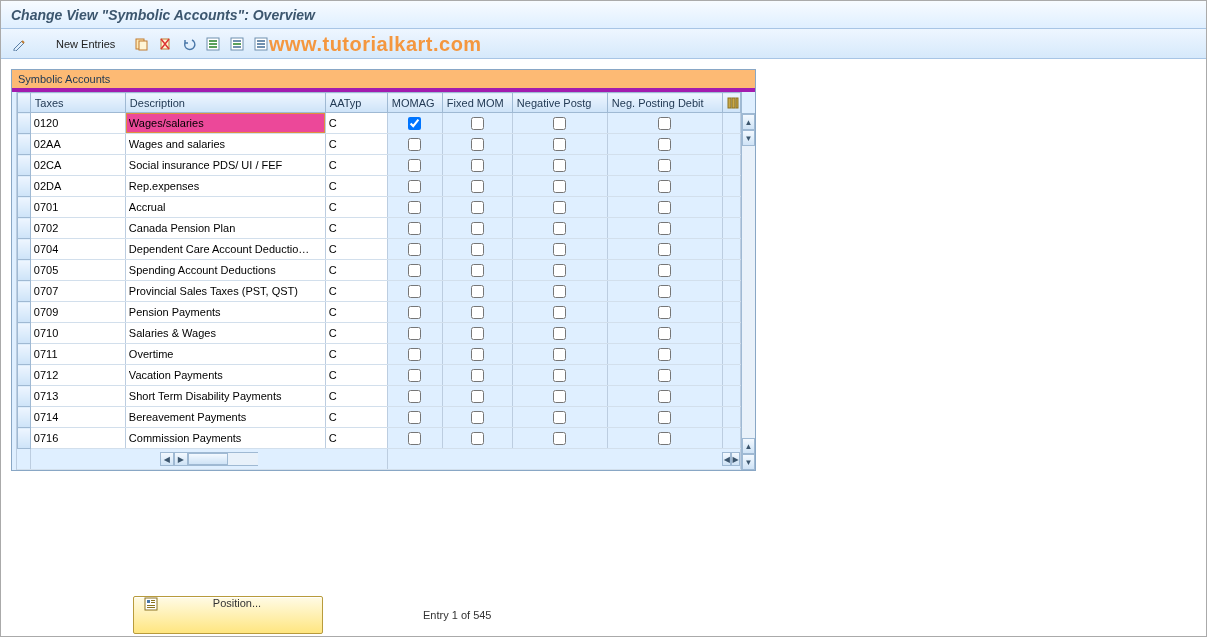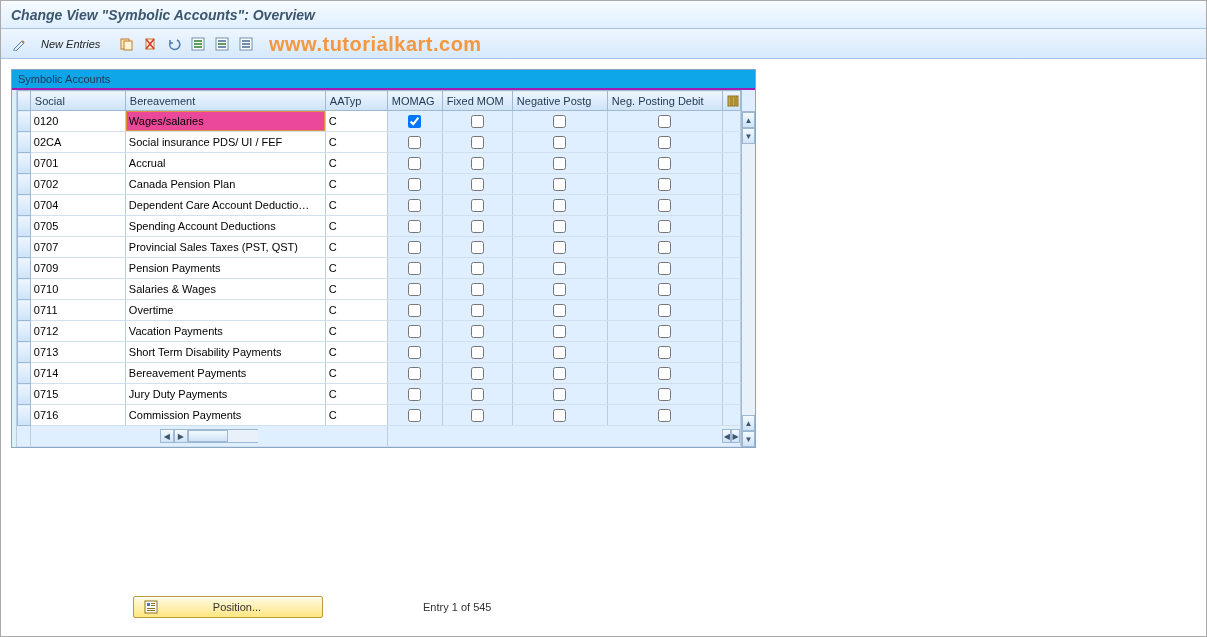--- a/index.html
+++ b/index.html
@@ -41,23 +41,22 @@
     display: inline-flex;
     align-items: center;
     justify-content: center;
     font-size: 12px;
   }
   .toolbar .new-entries {
     padding: 0 6px;
     height: 22px;
     display: inline-flex;
     align-items: center;
-    margin: 0 6px 0 2px;
+    margin: 0 6px 0 17px;
     color: #222;
-    font-style: italic;
   }
   .watermark {
     position: absolute;
     left: 268px;
     top: 32px;
     font-size: 20px;
     font-weight: bold;
     color: #f4973f;
     font-family: 'Segoe UI', Arial, sans-serif;
     letter-spacing: 0.5px;
@@ -67,22 +66,22 @@
     padding: 10px;
   }
   .grid-frame {
     width: 745px;
     border: 1px solid #89a7c5;
     background: #dfefff;
   }
   .grid-title {
     padding: 3px 6px;
     color: #223a54;
-    background: #0ea5e9;
-    border-bottom: 2px solid #a21caf;
+    background: #fdba74;
+    border-bottom: 4px solid #a21caf;
   }
   .grid-wrap {
     position: relative;
     display: flex;
   }
   table.data-grid {
     border-collapse: collapse;
     table-layout: fixed;
     width: 725px;
     background: #dfefff;
@@ -205,26 +204,25 @@
   .footer-area {
     position: absolute;
     left: 132px;
     top: 595px;
     display: flex;
     align-items: center;
     gap: 100px;
   }
   .position-btn {
     width: 190px;
-    height: 22px;
+    height: 38px;
     background: linear-gradient(#fffbe6, #ffe680);
     border: 1px solid #b89b3c;
     border-radius: 2px;
     display: flex;
-    align-items: center;
     padding: 0 10px;
     box-shadow: 0 1px 0 #fff inset;
   }
   .position-btn .picon {
     width: 14px;
     height: 14px;
     margin-right: 4px;
     display: inline-flex;
   }
   .position-btn .plabel {
@@ -317,22 +315,22 @@
           <col style="width:62px">
           <col style="width:55px">
           <col style="width:70px">
           <col style="width:95px">
           <col style="width:115px">
           <col style="width:18px">
         </colgroup>
         <thead>
           <tr>
             <th class="row-sel"></th>
-            <th>Social</th>
-            <th>Bereavement</th>
+            <th>Taxes</th>
+            <th>Description</th>
             <th>AATyp</th>
             <th>MOMAG</th>
             <th>Fixed MOM</th>
             <th>Negative Postg</th>
             <th>Neg. Posting Debit</th>
             <th class="cfg-col">
               <svg width="12" height="12">
                   <rect x="1" y="1" width="3" height="10" fill="#c9a94a" stroke="#8c7320"></rect>
                   <rect x="5" y="1" width="3" height="10" fill="#c9a94a" stroke="#8c7320"></rect>
                   <rect x="9" y="1" width="2" height="10" fill="#c9a94a" stroke="#8c7320"></rect>
@@ -347,31 +345,53 @@
               <td class="desc-cell active"><input value="Wages/salaries" style=""></td>
               <td class="aatyp-cell"><input value="C" style=""></td>
               <td class="chk-cell"><input type="checkbox" checked="" style=""></td>
               <td class="chk-cell"><input type="checkbox" style=""></td>
               <td class="chk-cell"><input type="checkbox" style=""></td>
               <td class="chk-cell"><input type="checkbox" style=""></td>
               <td class="chk-cell"></td>
             </tr>
             <tr>
               <td class="row-sel"></td>
+              <td class="id-cell"><input value="02AA" style=""></td>
+              <td class="desc-cell"><input value="Wages and salaries" style=""></td>
+              <td class="aatyp-cell"><input value="C" style=""></td>
+              <td class="chk-cell"><input type="checkbox" style=""></td>
+              <td class="chk-cell"><input type="checkbox" style=""></td>
+              <td class="chk-cell"><input type="checkbox" style=""></td>
+              <td class="chk-cell"><input type="checkbox" style=""></td>
+              <td class="chk-cell"></td>
+            </tr>
+            <tr>
+              <td class="row-sel"></td>
               <td class="id-cell"><input value="02CA" style=""></td>
               <td class="desc-cell"><input value="Social insurance PDS/ UI / FEF" style=""></td>
               <td class="aatyp-cell"><input value="C" style=""></td>
               <td class="chk-cell"><input type="checkbox" style=""></td>
               <td class="chk-cell"><input type="checkbox" style=""></td>
               <td class="chk-cell"><input type="checkbox" style=""></td>
               <td class="chk-cell"><input type="checkbox" style=""></td>
               <td class="chk-cell"></td>
             </tr>
             <tr>
               <td class="row-sel"></td>
+              <td class="id-cell"><input value="02DA" style=""></td>
+              <td class="desc-cell"><input value="Rep.expenses" style=""></td>
+              <td class="aatyp-cell"><input value="C" style=""></td>
+              <td class="chk-cell"><input type="checkbox" style=""></td>
+              <td class="chk-cell"><input type="checkbox" style=""></td>
+              <td class="chk-cell"><input type="checkbox" style=""></td>
+              <td class="chk-cell"><input type="checkbox" style=""></td>
+              <td class="chk-cell"></td>
+            </tr>
+            <tr>
+              <td class="row-sel"></td>
               <td class="id-cell"><input value="0701" style=""></td>
               <td class="desc-cell"><input value="Accrual" style=""></td>
               <td class="aatyp-cell"><input value="C" style=""></td>
               <td class="chk-cell"><input type="checkbox" style=""></td>
               <td class="chk-cell"><input type="checkbox" style=""></td>
               <td class="chk-cell"><input type="checkbox" style=""></td>
               <td class="chk-cell"><input type="checkbox" style=""></td>
               <td class="chk-cell"></td>
             </tr>
             <tr>
@@ -470,31 +490,20 @@
               <td class="chk-cell"><input type="checkbox" style=""></td>
               <td class="chk-cell"><input type="checkbox" style=""></td>
               <td class="chk-cell"><input type="checkbox" style=""></td>
               <td class="chk-cell"><input type="checkbox" style=""></td>
               <td class="chk-cell"></td>
             </tr>
             <tr>
               <td class="row-sel"></td>
               <td class="id-cell"><input value="0714" style=""></td>
               <td class="desc-cell"><input value="Bereavement Payments" style=""></td>
-              <td class="aatyp-cell"><input value="C" style=""></td>
-              <td class="chk-cell"><input type="checkbox" style=""></td>
-              <td class="chk-cell"><input type="checkbox" style=""></td>
-              <td class="chk-cell"><input type="checkbox" style=""></td>
-              <td class="chk-cell"><input type="checkbox" style=""></td>
-              <td class="chk-cell"></td>
-            </tr>
-            <tr>
-              <td class="row-sel"></td>
-              <td class="id-cell"><input value="0715" style=""></td>
-              <td class="desc-cell"><input value="Jury Duty Payments" style=""></td>
               <td class="aatyp-cell"><input value="C" style=""></td>
               <td class="chk-cell"><input type="checkbox" style=""></td>
               <td class="chk-cell"><input type="checkbox" style=""></td>
               <td class="chk-cell"><input type="checkbox" style=""></td>
               <td class="chk-cell"><input type="checkbox" style=""></td>
               <td class="chk-cell"></td>
             </tr>
             <tr>
               <td class="row-sel"></td>
               <td class="id-cell"><input value="0716" style=""></td>

